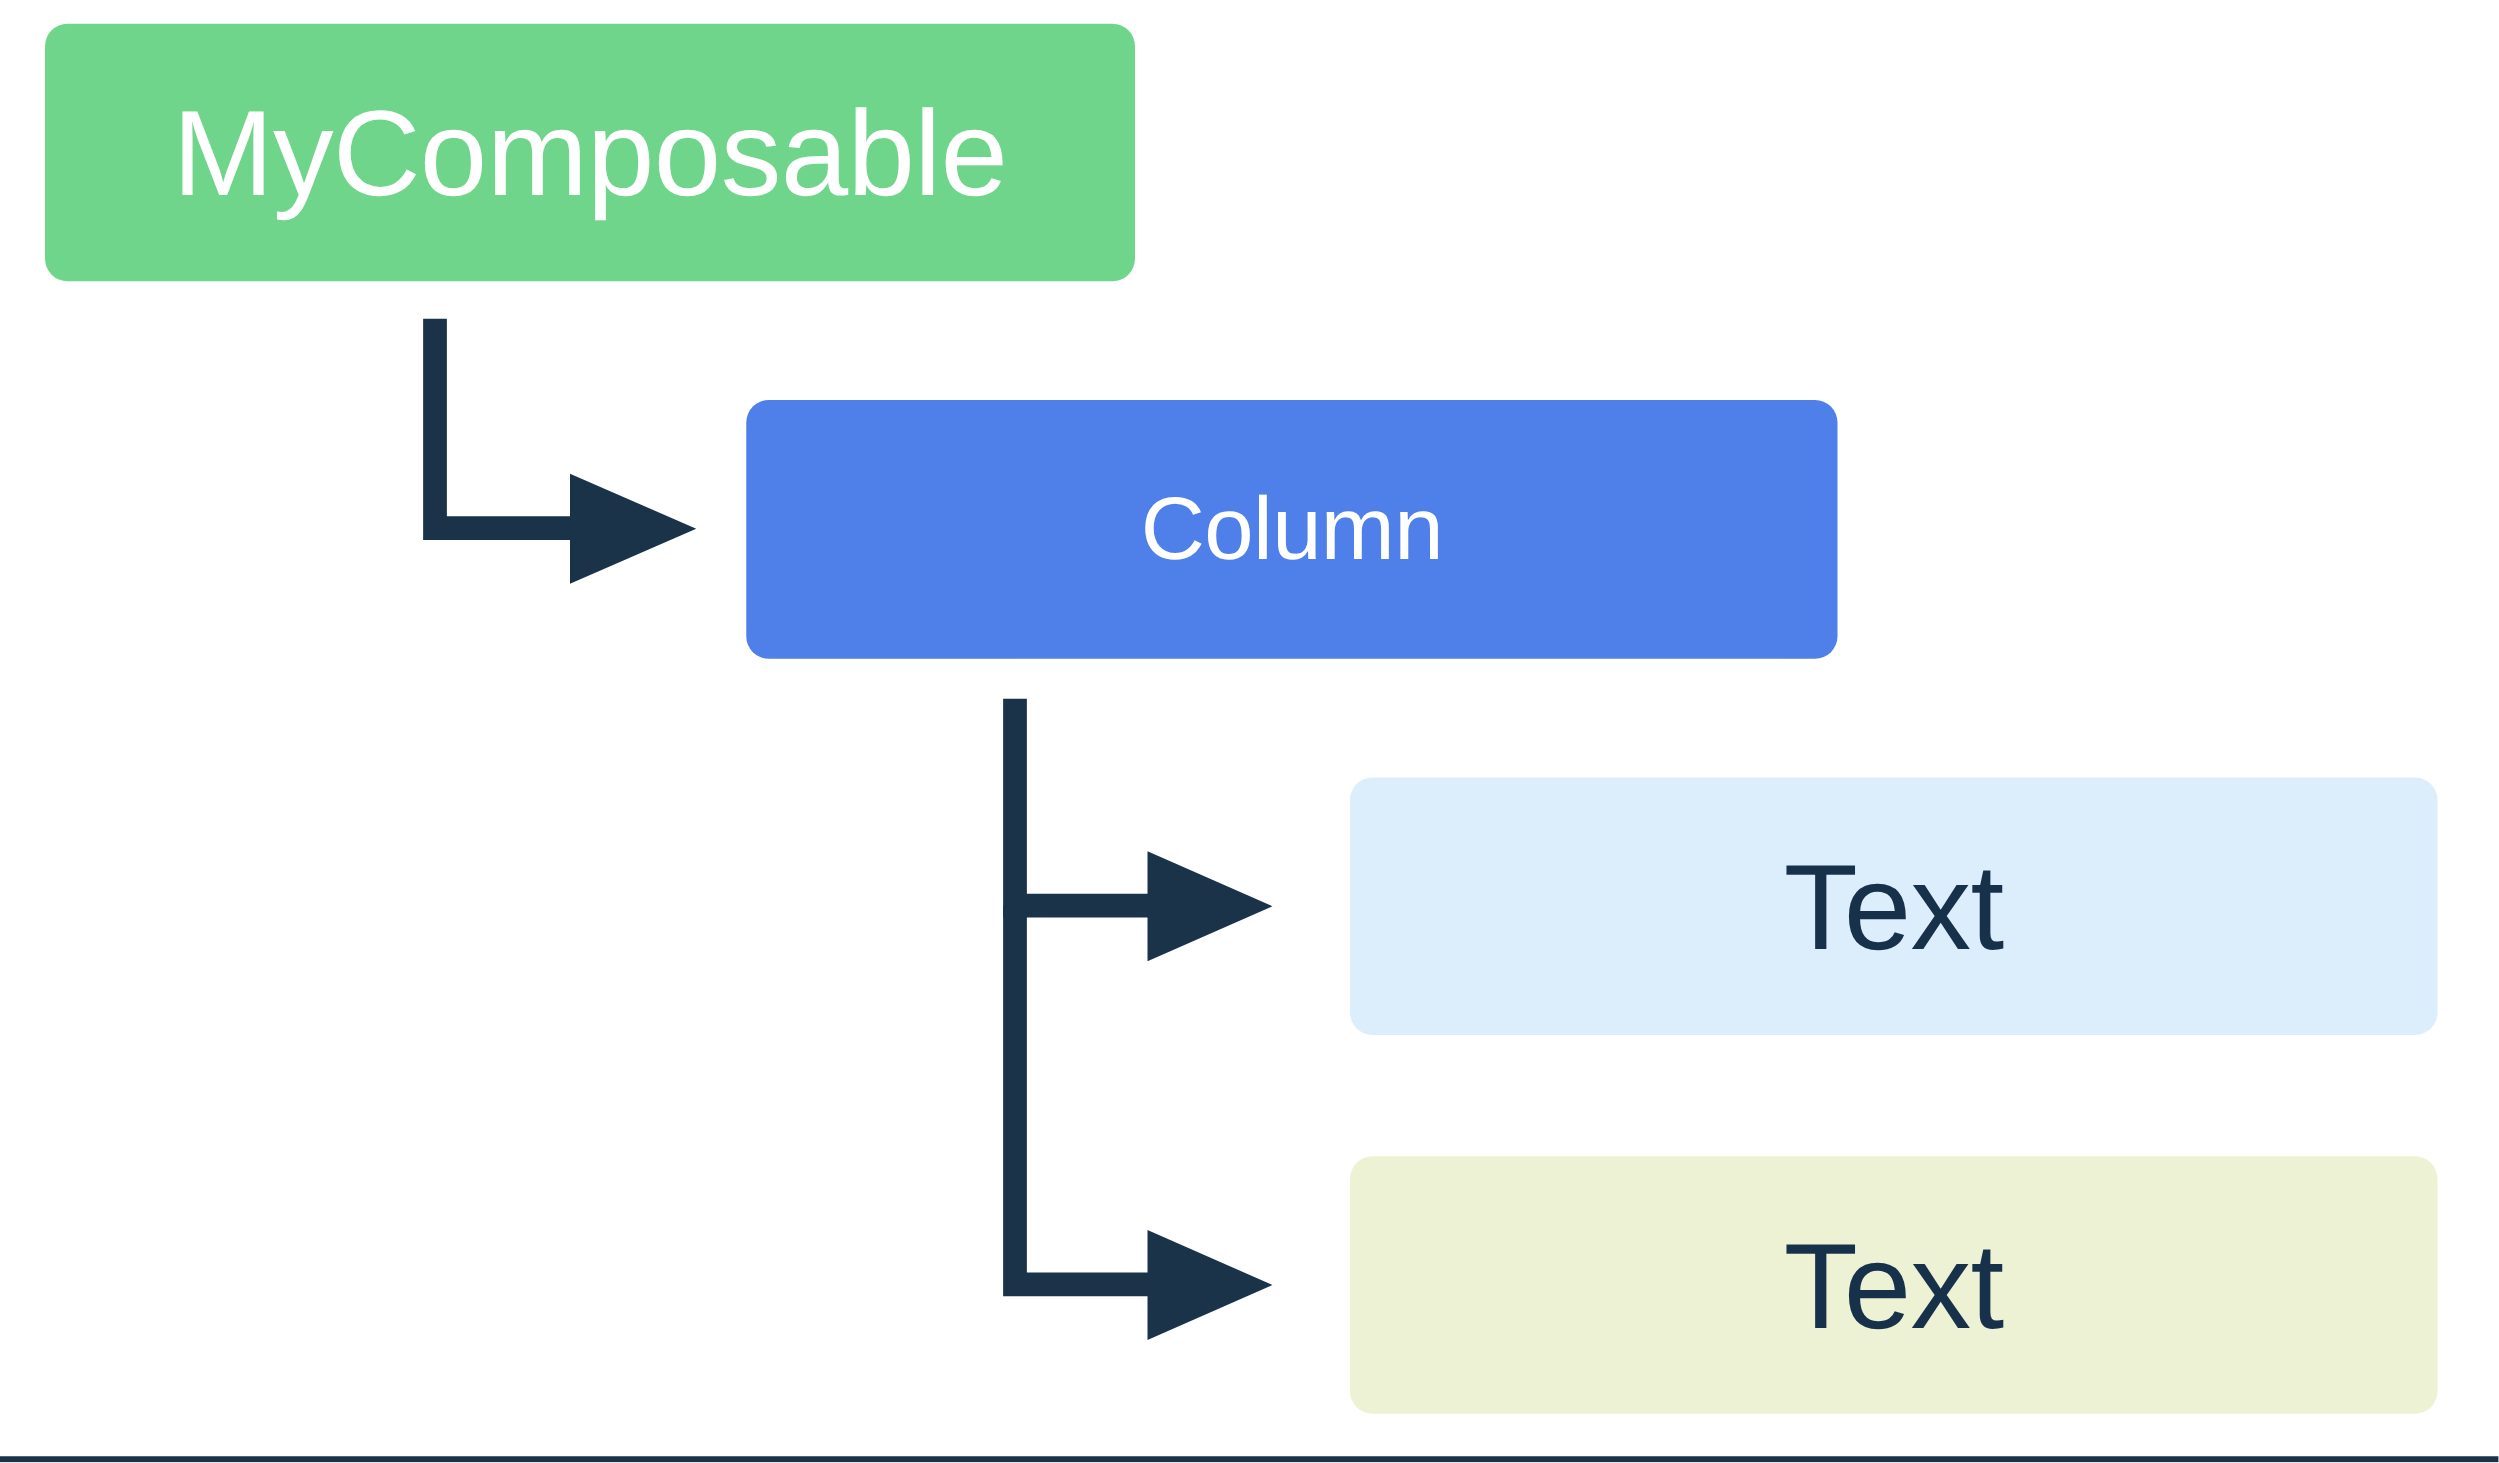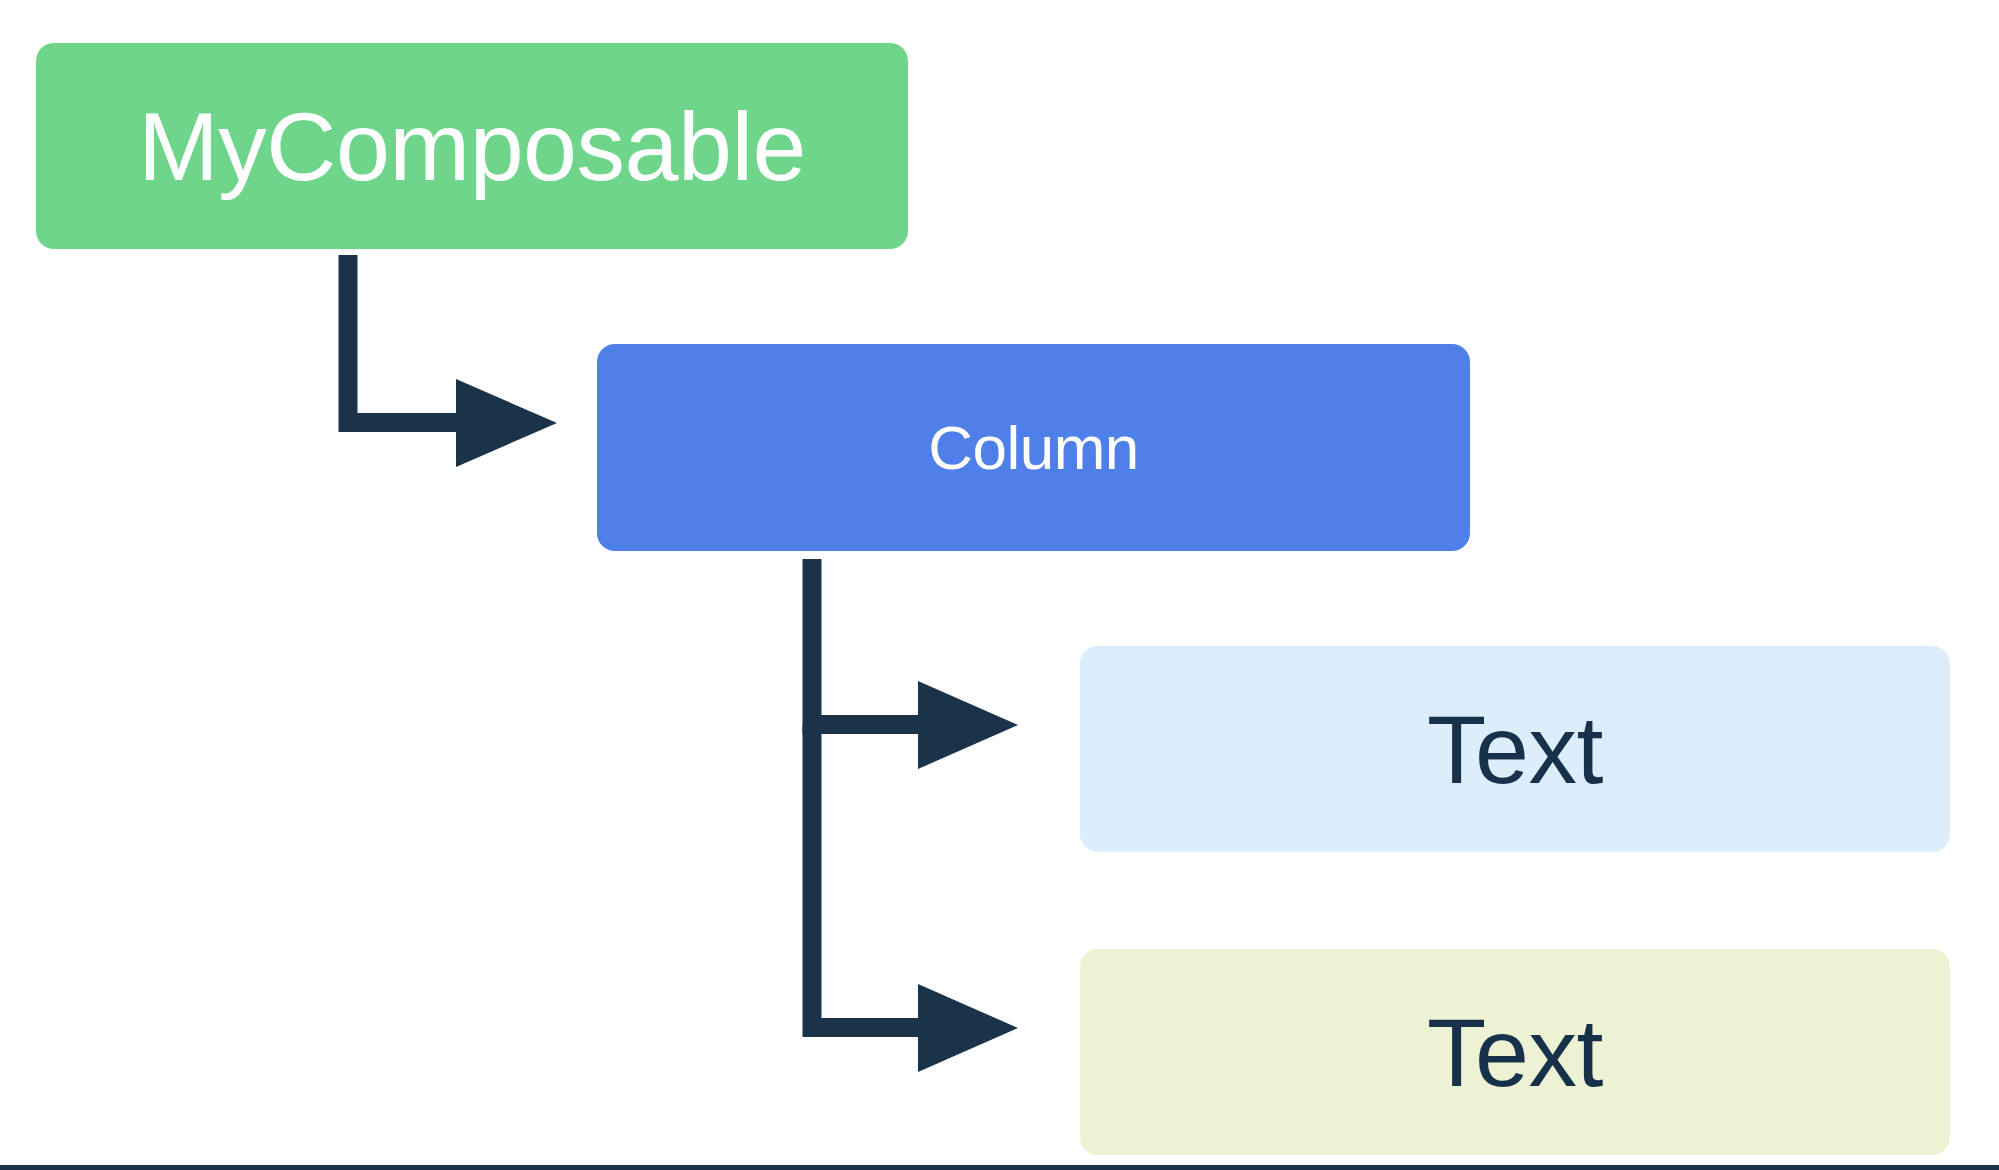--- a/index.html
+++ b/index.html
@@ -20,21 +20,20 @@
   }
   .node {
     position: absolute;
     display: flex;
     align-items: center;
     justify-content: center;
     box-sizing: border-box;
     border-radius: 18px;
     line-height: 1;
     white-space: nowrap;
-    margin-top: 24px;
   }
   .node-label {
     display: block;
     font-weight: 400;
     letter-spacing: -0.5px;
   }
   
   #node-root {
     left: 36px;
     top: 19px;
@@ -48,21 +47,21 @@
   }
   #node-column {
     left: 597px;
     top: 320px;
     width: 873px;
     height: 207px;
     background: #4f80ea;
   }
   #node-column .node-label {
     color: #ffffff;
-    font-size: 62px;
+    font-size: 71px;
   }
   #node-text-1 {
     left: 1080px;
     top: 622px;
     width: 870px;
     height: 206px;
     background: #dcedfb;
   }
   #node-text-1 .node-label {
     color: #17314a;

